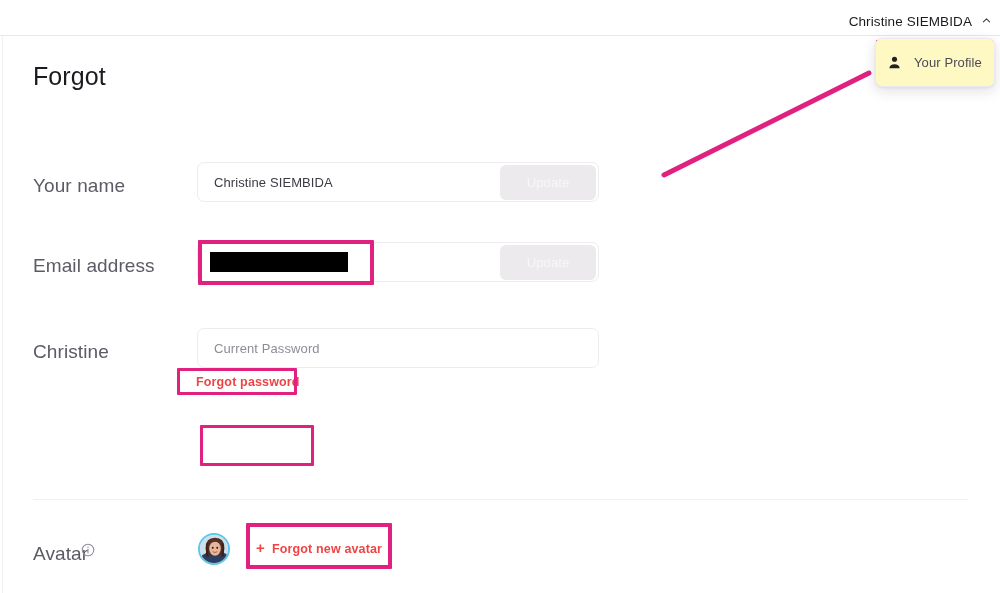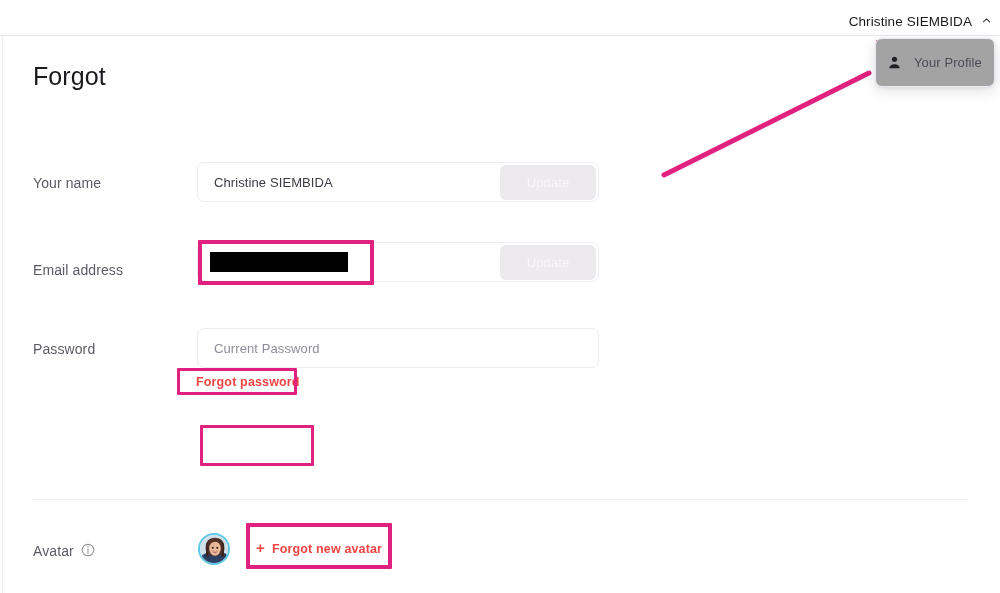--- a/index.html
+++ b/index.html
@@ -30,21 +30,21 @@
     font-size: 13.5px; color: #1b1b1f; letter-spacing: .1px; white-space: nowrap;
   }
   .chevron-up {
     width: 11px; height: 11px; position: relative; top: -1px;
   }
   .chevron-up svg { display: block; }
 
   
   .dropdown {
     position: absolute; left: 875px; top: 38px; width: 120px;
-    background: #a3a3a3;
+    background: #fef9c3;
     border: 1px solid #eceaf0;
     border-radius: 7px;
     box-shadow: 0 4px 14px rgba(20,20,40,.13), 0 1px 3px rgba(20,20,40,.07);
     padding: 4px 0 4px 0;
     z-index: 40;
   }
   .dd-item {
     display: flex; align-items: center; height: 39px;
     padding: 0 10px; cursor: pointer; gap: 11px;
   }
@@ -59,21 +59,21 @@
   }
 
   
   .page-title {
     position: absolute; left: 33px; top: 62px;
     font-size: 25px; font-weight: 400; color: #1a1a1f; letter-spacing: .1px;
   }
 
   .row-label {
     position: absolute; left: 33px;
-    font-size: 14px; color: #5b5b66; letter-spacing: .1px; white-space: nowrap;
+    font-size: 19px; color: #5b5b66; letter-spacing: .1px; white-space: nowrap;
   }
 
   
   .field-shell {
     position: absolute; left: 197px; width: 402px; height: 40px;
     border: 1px solid #edecf1; border-radius: 7px; background: #fff;
     display: flex; align-items: center;
   }
   .field-value {
     font-size: 13px; color: #3b3b45; padding-left: 16px; letter-spacing: .1px;
@@ -162,28 +162,28 @@
   </div>
 
   <div class="page-title">Forgot</div>
 
   <div class="row-label" style="top:175px;">Your name</div>
   <div class="field-shell" style="top:162px;">
     <span class="field-value">Christine SIEMBIDA</span>
     <button class="btn-update">Update</button>
   </div>
 
-  <div class="row-label" style="top:262px;">Email address</div>
+  <div class="row-label" style="top:255px;">Email address</div>
   <div class="field-shell" style="top:242px;">
     <span class="field-value"></span>
     <button class="btn-update">Update</button>
   </div>
   <div class="redaction"></div>
 
-  <div class="row-label" style="top:341px;">Password</div>
+  <div class="row-label" style="top:341px;">Christine</div>
   <div class="field-shell" style="top:328px;">
     <span class="field-placeholder">Current Password</span>
   </div>
   <div class="link" style="left:196px; top:375px;">Forgot password</div>
 
 
   <div class="divider"></div>
 
   <div class="row-label" style="top:543px;">Avatar</div>
   <span class="info-icon" style="left:81px; top:543px;">

